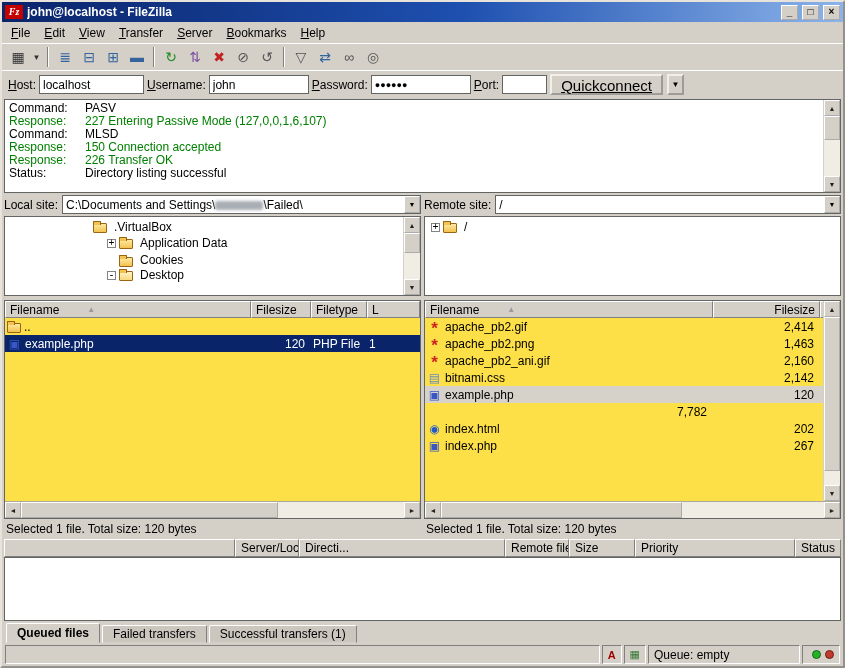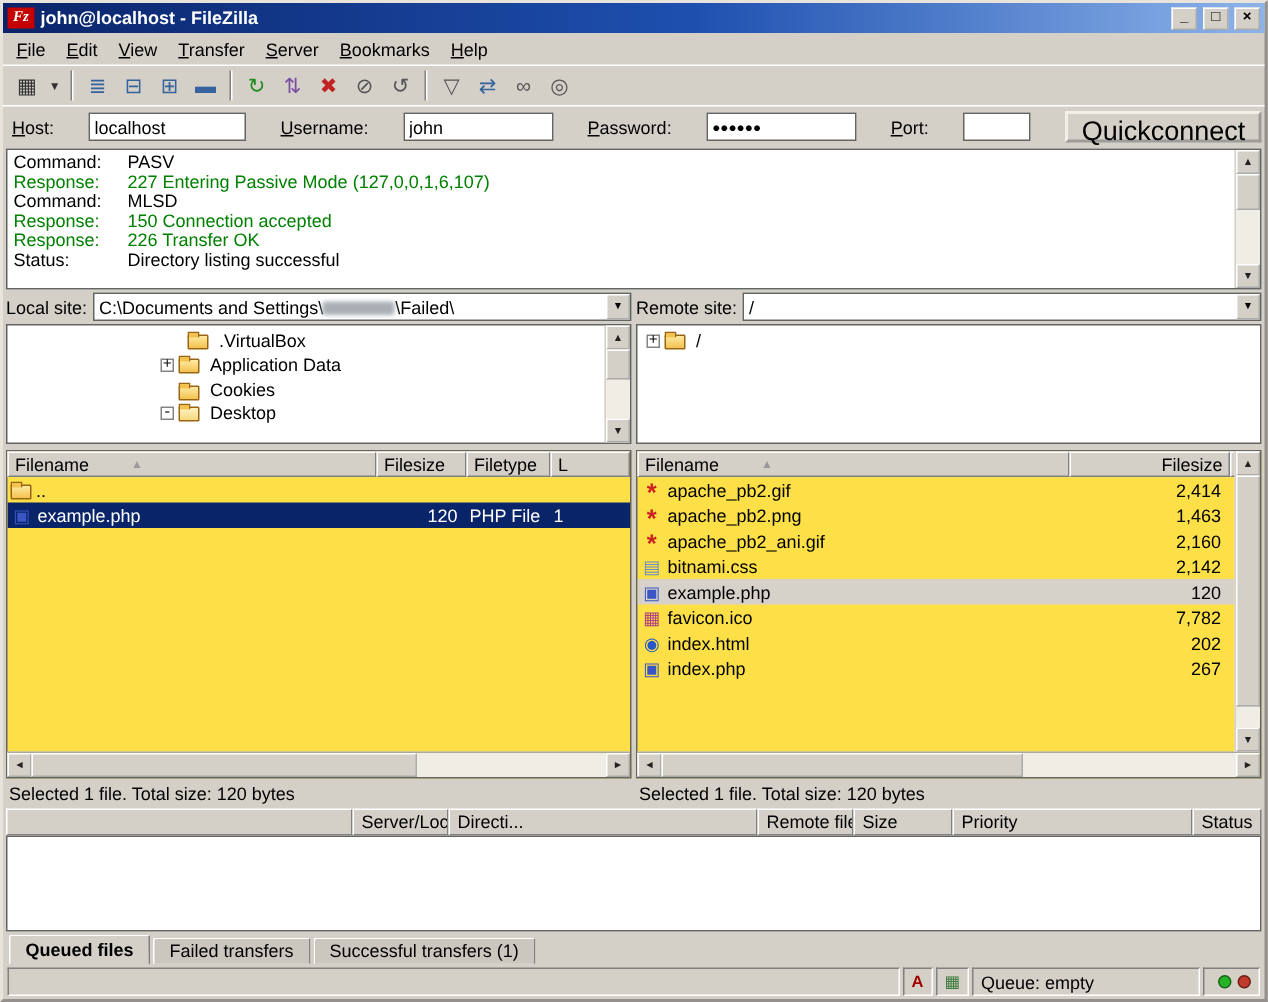--- a/index.html
+++ b/index.html
@@ -15,25 +15,25 @@
   .menu-item{display:inline-block;padding:3px 7px;cursor:default}
   .menu-item::first-letter{text-decoration:underline}
   
   .toolbar{height:27px;flex:none;display:flex;align-items:center;padding:0 4px;border-top:1px solid #fff}
   .tool-group{display:flex;align-items:center}
   .tool-btn{width:24px;height:22px;background:transparent;border:1px solid transparent;display:flex;align-items:center;justify-content:center;font-size:14px}
   .tool-btn.narrow{width:13px;font-size:8px}
   .tool-sep{width:2px;height:20px;border-left:1px solid #808080;border-right:1px solid #fff;margin:0 4px}
   .ic-dark{color:#333}.ic-blue{color:#35639c}.ic-green{color:#1e8c1e}.ic-red{color:#c22222}.ic-purple{color:#7a4fa0}.ic-gray{color:#555}
   
-  .qcbar{height:28px;flex:none;display:flex;align-items:center;gap:23px;padding:0 6px;border-top:1px solid #fff}
+  .qcbar{height:28px;flex:none;display:flex;align-items:center;gap:3px;padding:0 6px;border-top:1px solid #fff}
   .qc-label{display:inline-block}
   .qc-label::first-letter{text-decoration:underline}
   .qc-input{height:19px;border:1px solid #636563;background:#fff;padding:1px 3px;font:12px "Liberation Sans",sans-serif}
-  .qc-btn{height:21px;padding:1px 9px;background:#d4d0c8;border:2px outset #f2efe9;font-size:18px;}
+  .qc-btn{height:21px;padding:1px 9px;background:#d4d0c8;border:2px outset #f2efe9;font-size:15px;text-decoration:underline}
   .qc-dd{width:17px;height:21px;background:#d4d0c8;border:2px outset #f2efe9;font-size:8px;margin-left:1px}
   
   .log{height:94px;flex:none;background:#fff;border:1px solid #636563;margin:1px 2px 2px;position:relative;overflow:hidden;padding:1px 20px 1px 4px}
   .log-line{height:13px;display:flex;white-space:nowrap}
   .log-line .lab{width:76px;flex:none}
   .log-line.response{color:#008000}
   
   .sb-v{position:absolute;top:0;right:0;bottom:0;width:17px;background:#f0ede4;border-left:1px solid #d4d0c8;display:flex;flex-direction:column}
   .sb-v.above-h{bottom:17px}
   .sb-btn{height:16px;flex:none;background:#d4d0c8;border:1px outset #fff;font-size:7px;line-height:13px;text-align:center;color:#222;width:100%}
@@ -259,21 +259,21 @@
       </div>
       <div class="tree">
 
         <div class="sb-v">
           <button class="sb-btn">▲</button>
           <div class="sb-thumb-v" style="height:20px"></div>
           <div style="flex:1"></div>
           <button class="sb-btn">▼</button>
         </div>
 
-          <div class="tree-row" style="padding-left: 108px; text-align: center;">
+          <div class="tree-row" style="padding-left: 76px; text-align: center;">
             <span class="expander hidden"></span>
             <span class="ficon icon-folder closed"></span>
             <span class="tree-label">.VirtualBox</span>
           </div>
 
           <div class="tree-row" style="padding-left: 102px;">
             <span class="expander shown">+</span>
             <span class="ficon icon-folder closed"></span>
             <span class="tree-label">Application Data</span>
           </div>
@@ -399,24 +399,20 @@
             <div class="frow frow-r hl">
               <span class="cell">
                 <span class="ficon icon-php"></span>
                 <span>example.php</span>
               </span>
               <span class="cell num">120</span>
               <span class="cell"></span>
             </div>
 
             <div class="frow frow-r">
-              <span class="cell">
-                <span class="ficon icon-ico"></span>
-                <span>favicon.ico</span>
-              </span>
               <span class="cell num">7,782</span>
               <span class="cell"></span>
             </div>
 
             <div class="frow frow-r">
               <span class="cell">
                 <span class="ficon icon-html"></span>
                 <span>index.html</span>
               </span>
               <span class="cell num">202</span>

